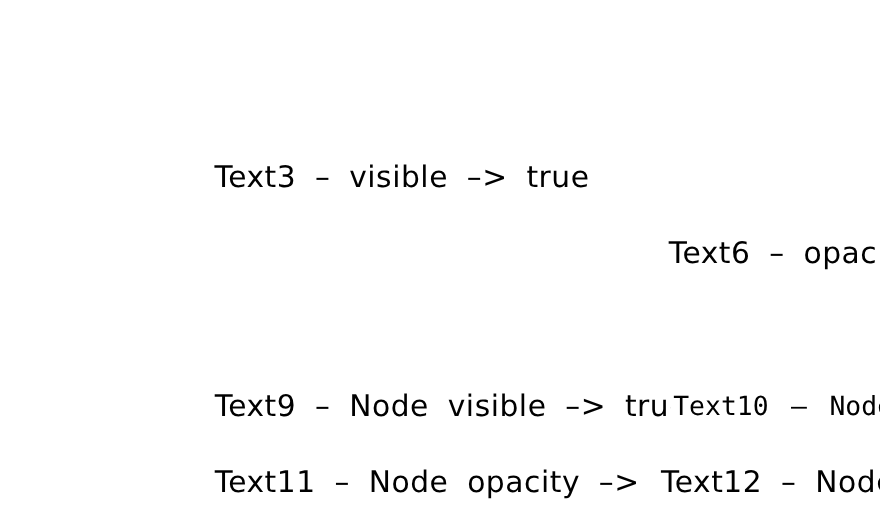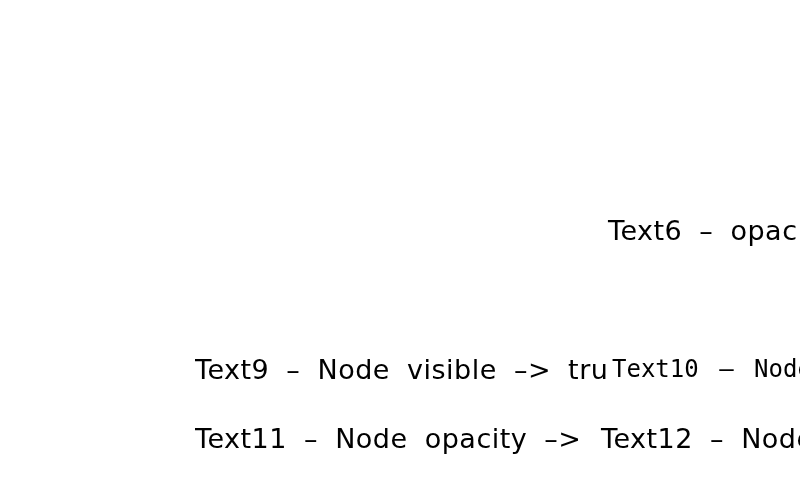--- a/index.html
+++ b/index.html
@@ -41,20 +41,21 @@
   }
   
   .pos-text11 { left: 195px; top: 421px; width: 403px; overflow: hidden; }
   
   .pos-text12 { left: 601px; top: 421px; }
 </style>
 </head>
 <body>
 
 <div class="screen">
+  <div class="lbl pos-text3">Text3 – visible –&gt; true</div>
 
   <div class="lbl pos-text6">Text6 – opaci</div>
 
   <div class="lbl pos-text9">Text9 – Node visible –&gt; true</div>
 
   <div class="lbl pos-text10">Text10 – Node</div>
 
   <div class="lbl pos-text11">Text11 – Node opacity –&gt; 0</div>
 
   <div class="lbl pos-text12">Text12 – Node</div>

